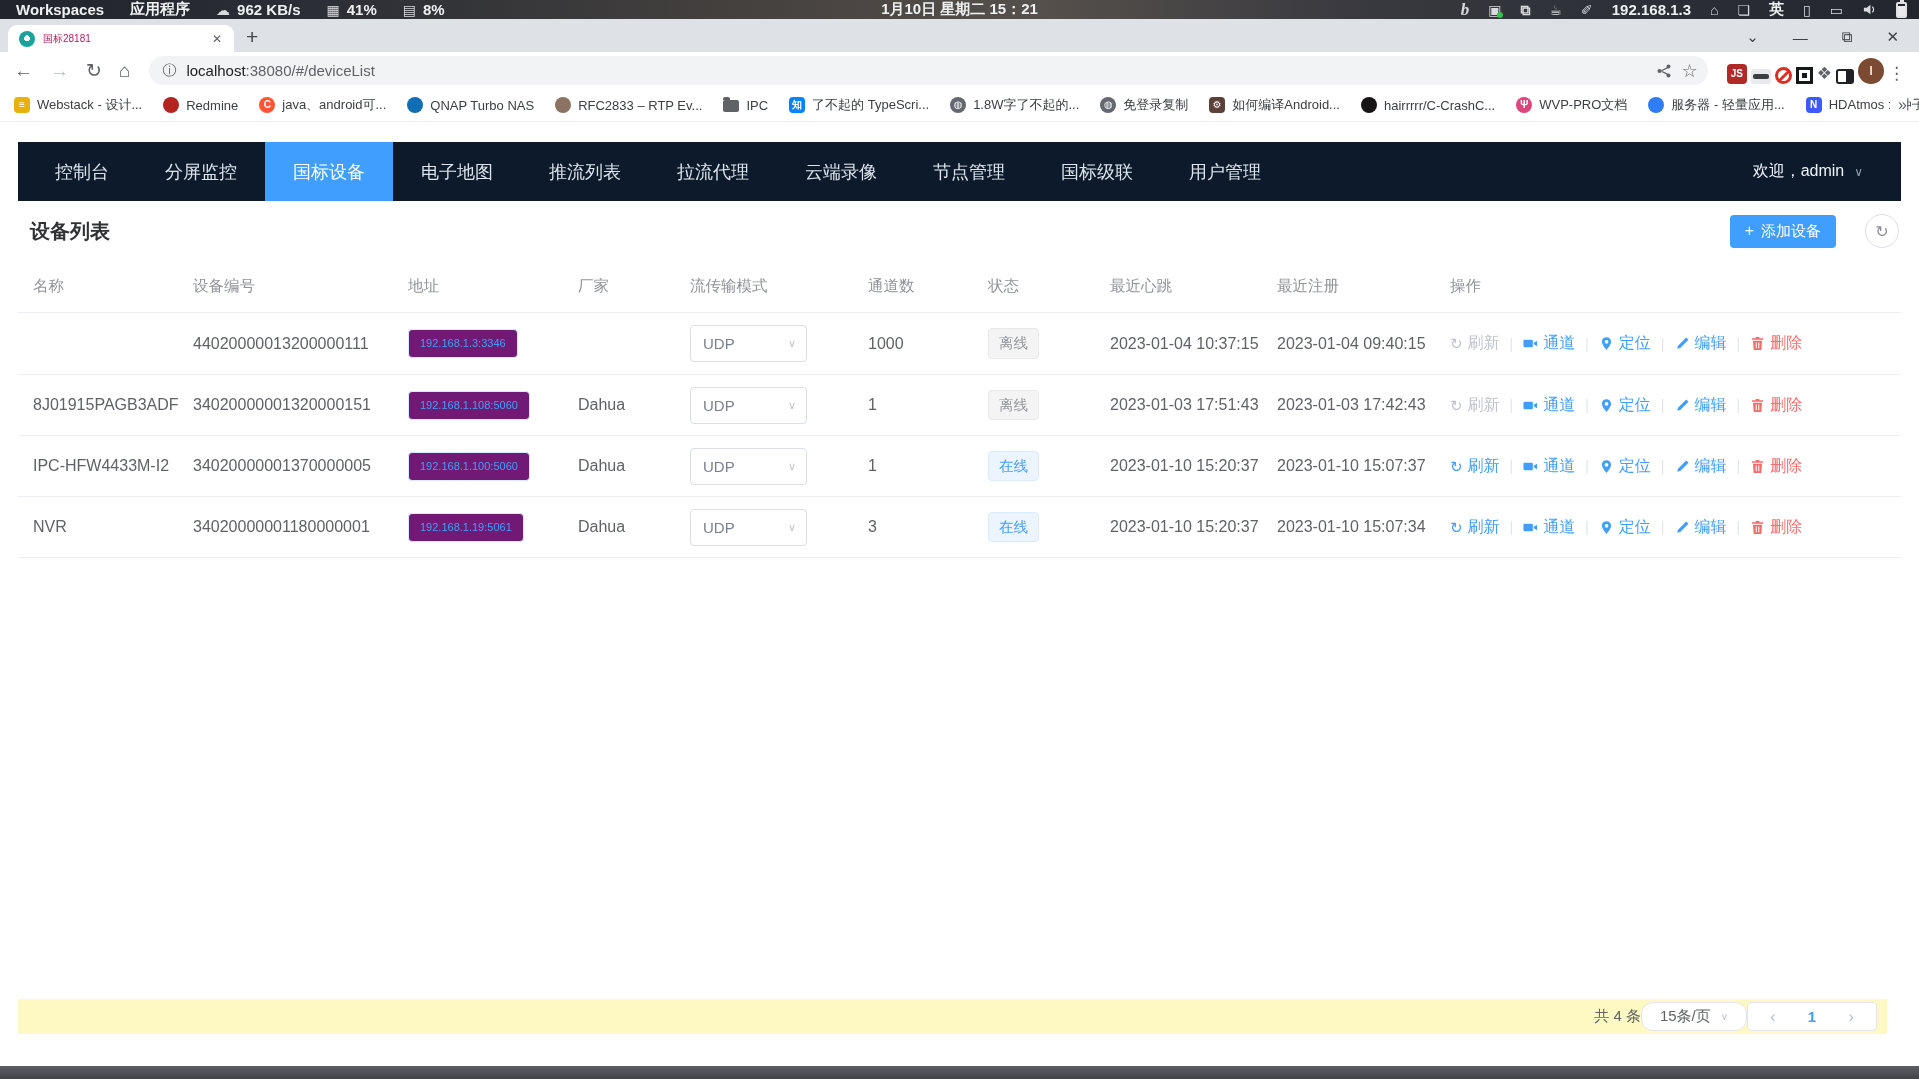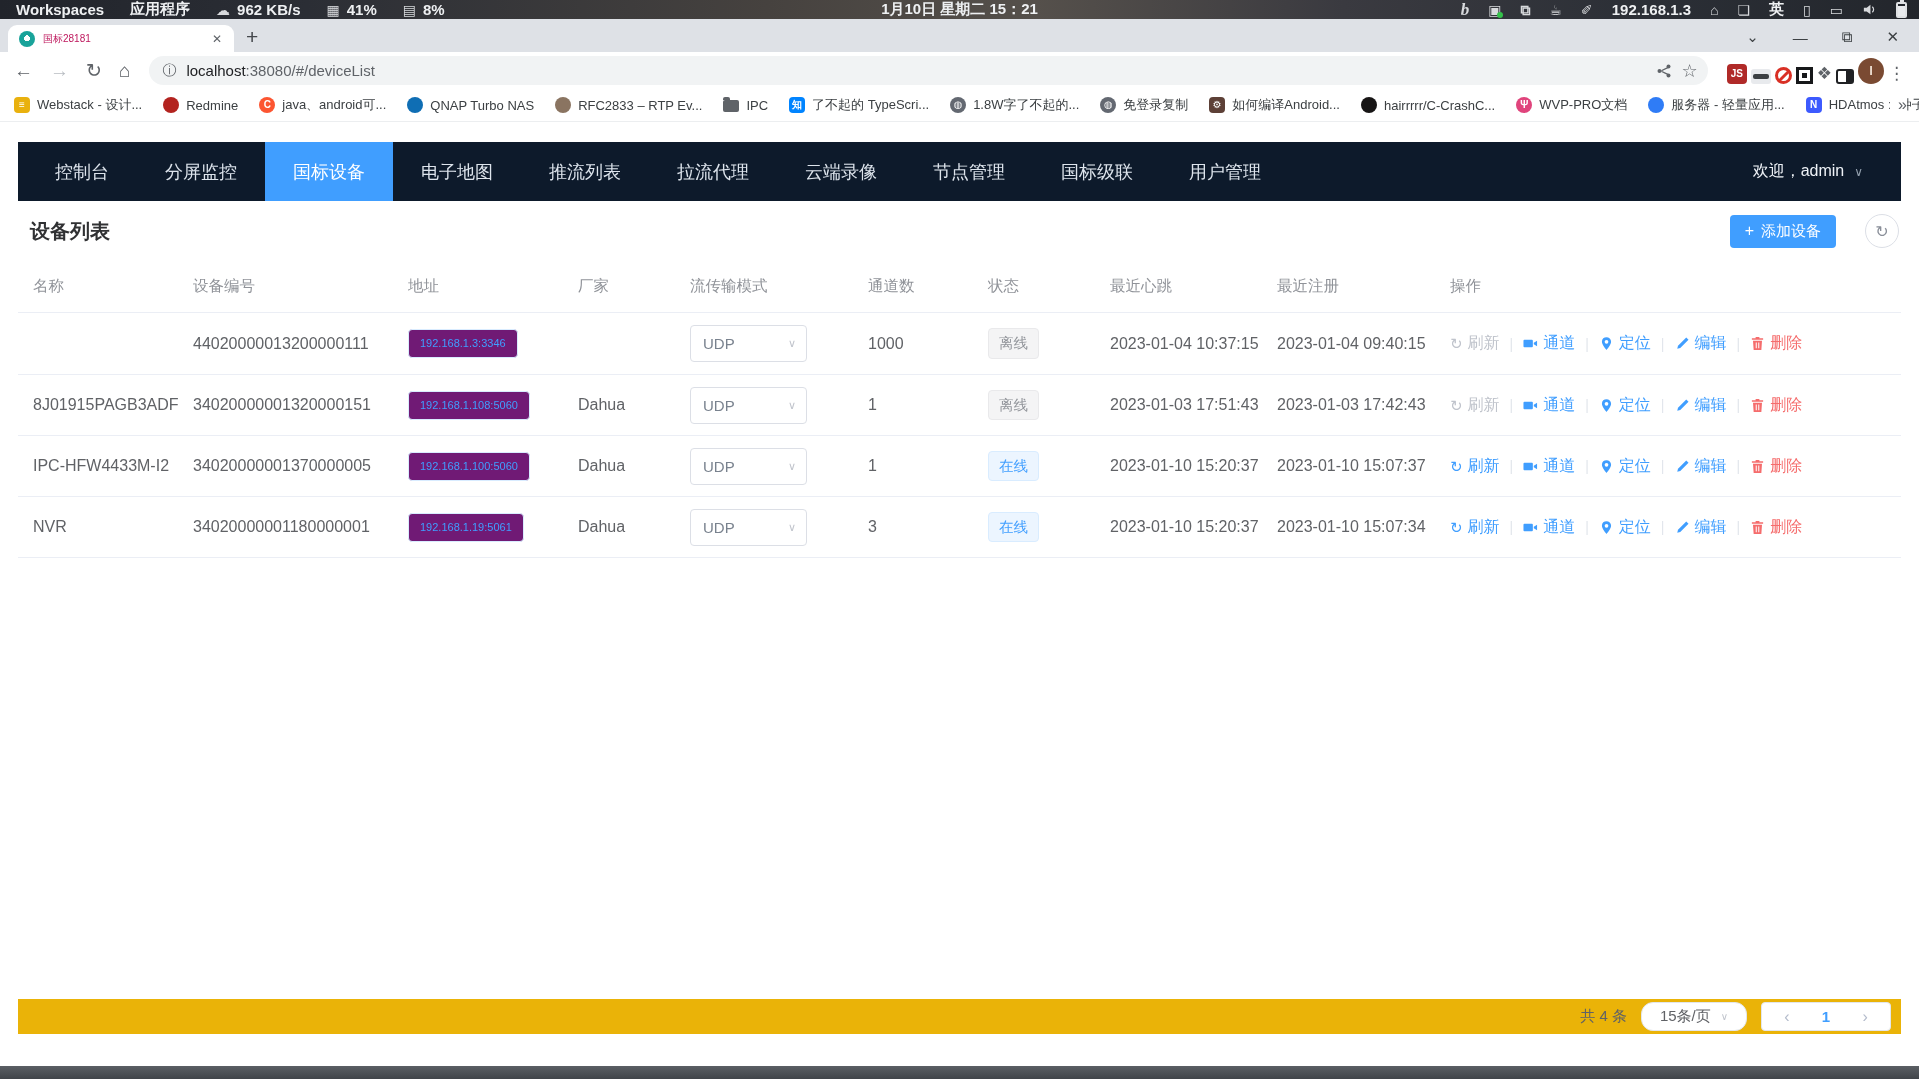--- a/index.html
+++ b/index.html
@@ -110,22 +110,22 @@
   .tag.on{background:#ecf5ff;border:1px solid #d9ecff;color:var(--accent);}
 
   .ops{display:flex;align-items:center;gap:10px;font-size:16px;}
   .op{display:flex;align-items:center;gap:5px;color:var(--accent);cursor:pointer;}
   .op svg{width:15px;height:15px;fill:currentColor;}
   .op .op-glyph{font-size:15px;line-height:1;}
   .op.disabled{color:#c0c4cc;cursor:default;}
   .op.danger{color:var(--danger);}
   .sep{color:#e2e6ec;font-size:14px;}
 
-  .footer-bar{position:absolute;left:18px;right:18px;top:865px;height:35px;background:#eab308;
-              display:flex;align-items:center;justify-content:flex-end;gap:14px;padding-right:10px;
+  .footer-bar{position:absolute;left:18px;right:32px;top:865px;height:35px;background:#fef9c3;
+              display:flex;align-items:center;justify-content:flex-end;gap:0;padding-right:10px;
               font-size:15px;color:var(--text-main);}
   .psel{width:106px;height:29px;background:#fff;border:1px solid #e2e6ec;border-radius:12px;
         display:flex;align-items:center;justify-content:center;gap:10px;cursor:pointer;}
   .psel .chev{color:#c0c4cc;font-size:10px;}
   .pager{min-width:130px;height:29px;background:#fff;border:1px solid #e2e6ec;border-radius:4px;
          display:flex;align-items:center;justify-content:space-around;padding:0 6px;}
   .pg-btn{color:#b4bccc;font-size:16px;cursor:pointer;}
   .pg-cur{color:var(--accent);font-weight:bold;font-size:15px;cursor:pointer;}
 
   .desktop-edge{position:absolute;left:0;bottom:0;width:100%;height:13px;

